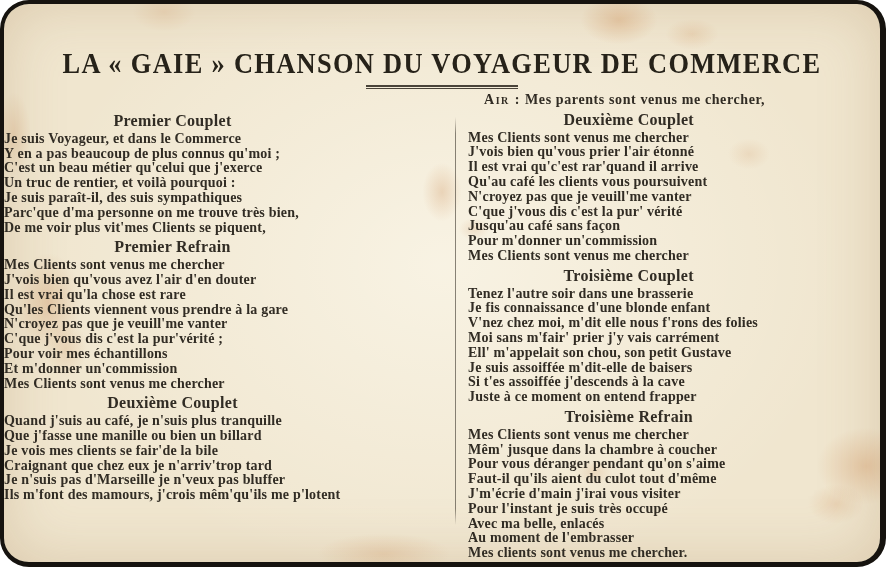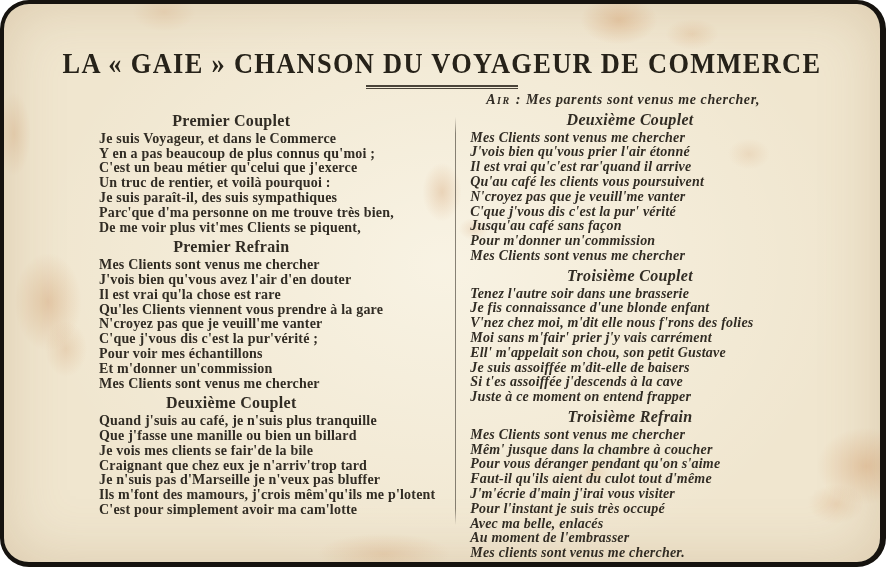--- a/index.html
+++ b/index.html
@@ -59,22 +59,22 @@
     border-bottom: 1px solid var(--rule);
   }
 
   .columns {
     position: relative;
     display: flex;
     margin-top: 4px;
     align-items: flex-start;
   }
   .col { font-size: 14px; font-weight: bold; line-height: 14.8px; }
-  .col-left  { width: 451px; padding-left: 95px; padding-top: 16px; }
-  .col-right { width: 462px; padding-left: 32px; padding-top: 0; font-style: italic; }
+  .col-left  { width: 451px; padding-top: 16px; }
+  .col-right { width: 462px; padding-left: 32px; padding-top: 0; }
 
   .divider {
     position: absolute;
     left: 451px;
     top: 24px;
     width: 1px;
     height: 408px;
     background: linear-gradient(to bottom,
       rgba(74,68,58,0) 0%, rgba(74,68,58,0.65) 4%,
       rgba(74,68,58,0.65) 96%, rgba(74,68,58,0) 100%);
@@ -130,21 +130,20 @@
         <div class="lyric-line">Pour voir mes échantillons</div>
         <div class="lyric-line">Et m'donner un'commission</div>
         <div class="lyric-line">Mes Clients sont venus me chercher</div>
         <div class="section-heading">Deuxième Couplet</div>
         <div class="lyric-line">Quand j'suis au café, je n'suis plus tranquille</div>
         <div class="lyric-line">Que j'fasse une manille ou bien un billard</div>
         <div class="lyric-line">Je vois mes clients se fair'de la bile</div>
         <div class="lyric-line">Craignant que chez eux je n'arriv'trop tard</div>
         <div class="lyric-line">Je n'suis pas d'Marseille je n'veux pas bluffer</div>
         <div class="lyric-line">Ils m'font des mamours, j'crois mêm'qu'ils me p'lotent</div>
-        <div class="lyric-line">C'est pour simplement avoir ma cam'lotte</div>
       </div>
 
     <div class="divider"></div>
 
     <div class="col col-right">
       <div class="air-line"><span class="air-label">Air :</span><span> Mes parents sont venus me chercher,</span></div>
     <div class="section-heading">Deuxième Couplet</div>
         <div class="lyric-line">Mes Clients sont venus me chercher</div>
         <div class="lyric-line">J'vois bien qu'vous prier l'air étonné</div>
         <div class="lyric-line">Il est vrai qu'c'est rar'quand il arrive</div>

